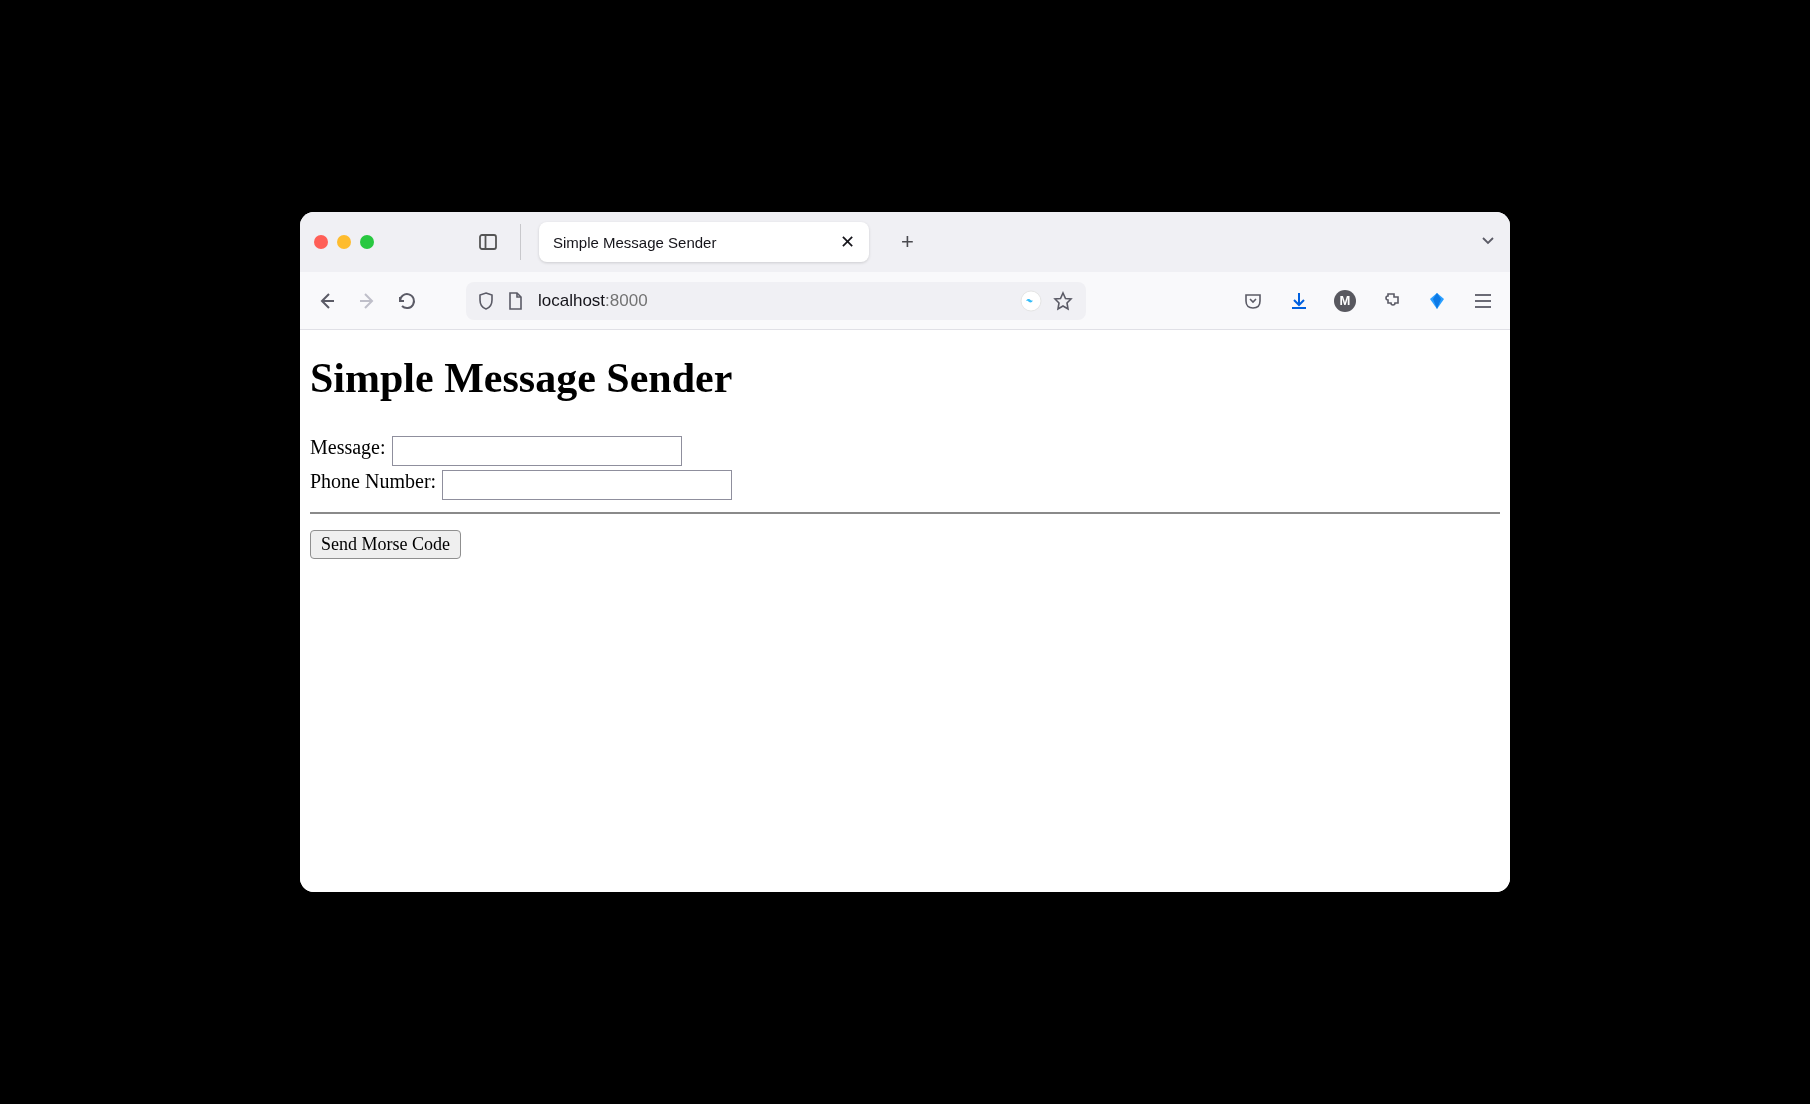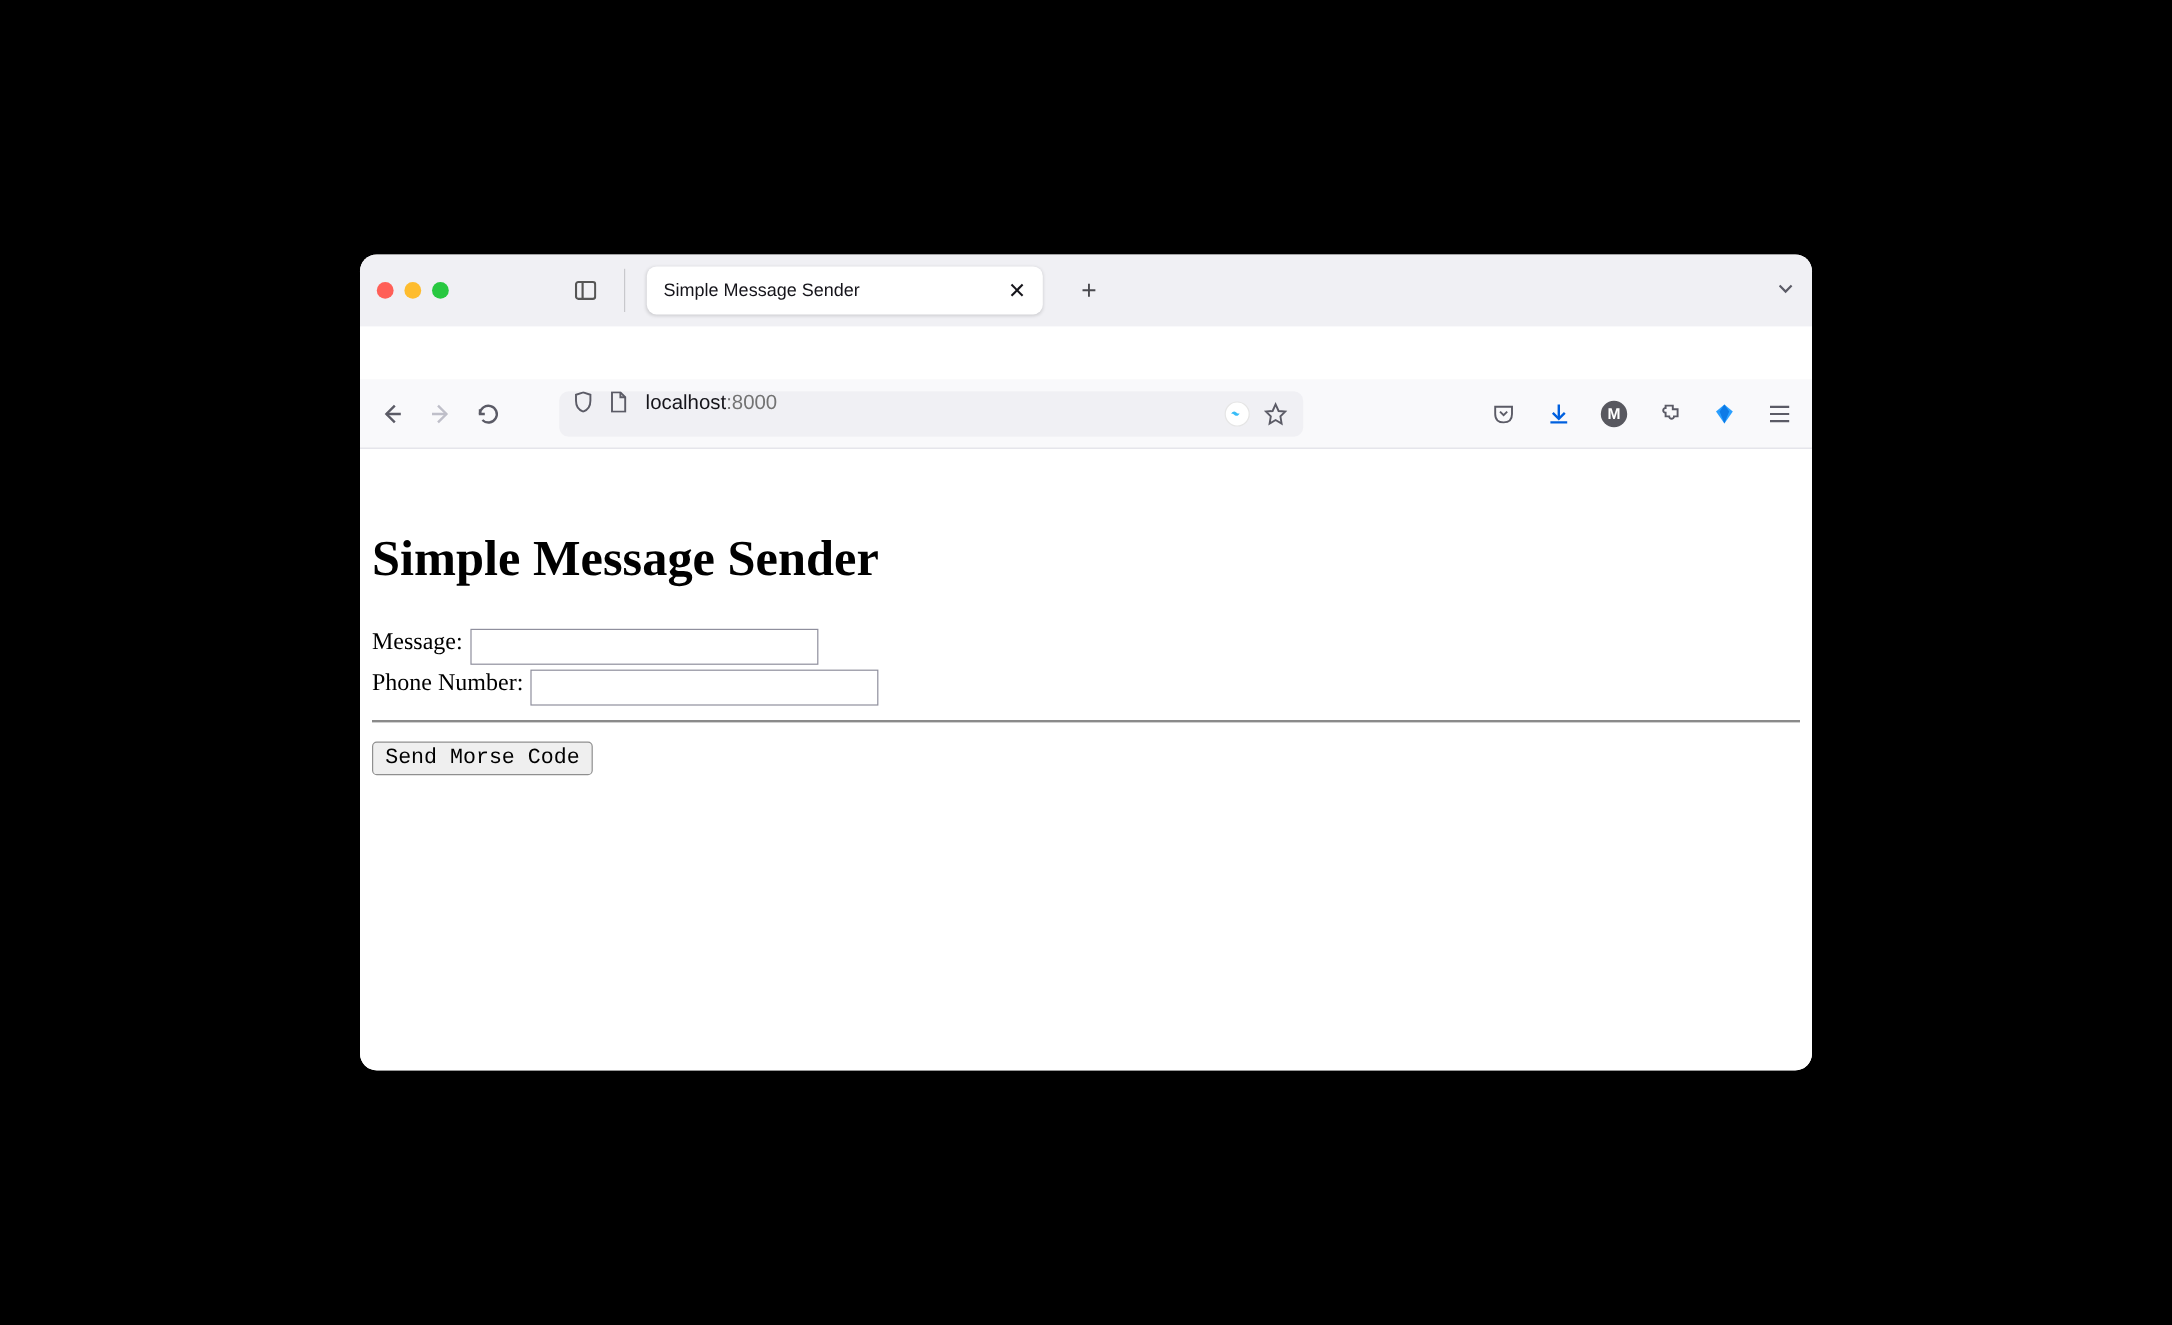--- a/index.html
+++ b/index.html
@@ -20,21 +20,20 @@
     
     .browser-window {
       width: 1210px;
       height: 680px;
       background: #fff;
       border-radius: 14px;
       overflow: hidden;
       box-shadow: 0 10px 40px rgba(0,0,0,0.3);
       display: flex;
       flex-direction: column;
-      gap: 44px;
     }
     
     .tab-bar {
       height: 60px;
       background: #f0f0f4;
       display: flex;
       align-items: center;
       padding: 0 14px;
       gap: 14px;
     }
@@ -133,20 +132,21 @@
     }
     
     .nav-forward { color: #bfbfc9; }
     
     .address-bar {
       flex: 1;
       height: 38px;
       background: #f0f0f4;
       border-radius: 8px;
       display: flex;
+      align-items: center;
       padding: 0 12px;
       gap: 12px;
       margin-left: 30px;
       margin-right: 10px;
       max-width: 620px;
     }
     
     .shield-icon, .page-icon {
       color: #5b5b66;
       width: 18px;
@@ -252,21 +252,21 @@
     }
     
     hr.form-divider {
       margin-top: 12px;
       margin-bottom: 16px;
       border: none;
       border-top: 2px solid #8a8a8a;
     }
     
     .submit-btn {
-      font-family: Liberation Mono, monospace;
+      font-family: Liberation Serif, serif;
       font-size: 18px;
       padding: 3px 10px;
       background: #efefef;
       border: 1px solid #8f8f8f;
       border-radius: 4px;
       cursor: pointer;
     }
   </style>
 </head>
 <body>

